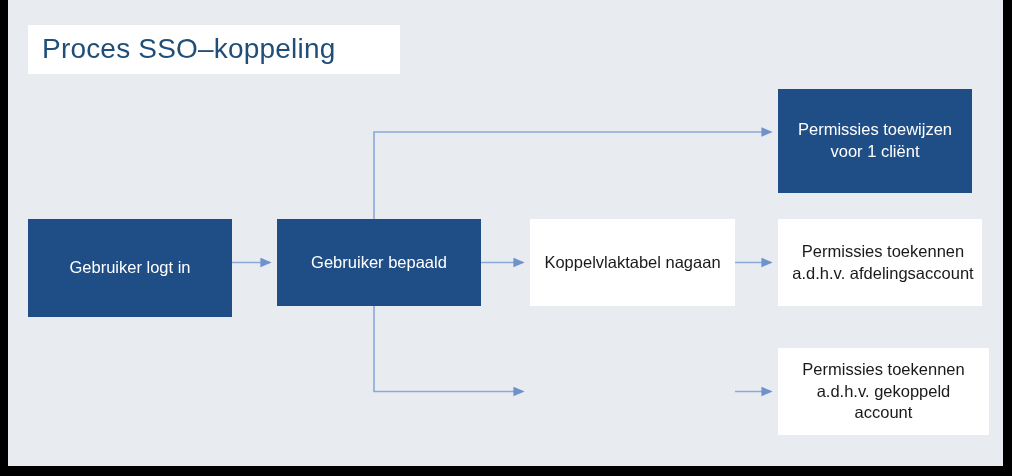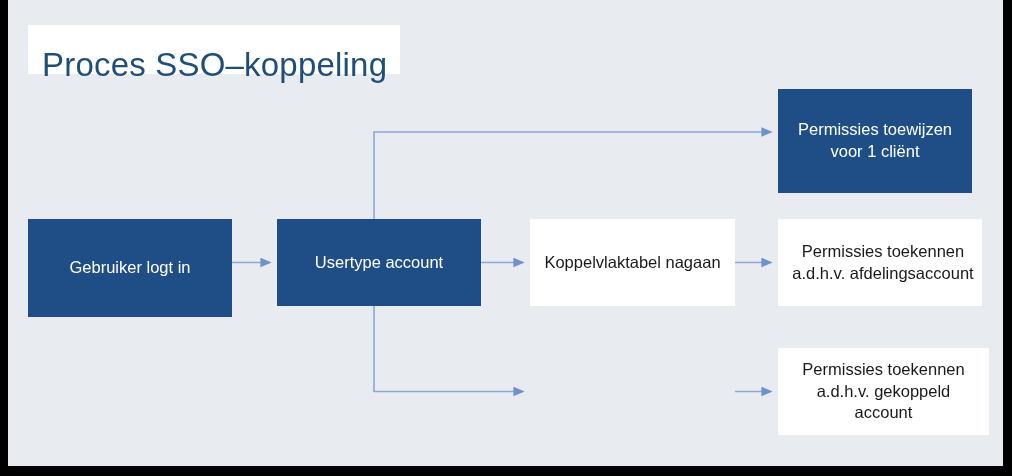--- a/index.html
+++ b/index.html
@@ -43,25 +43,24 @@
     background: #ffffff;
   }
   #title-text {
     position: absolute;
     left: 34px;
     top: 24px;
     width: 350px;
     height: 50px;
     line-height: 50px;
     color: #1f4e79;
-    font-size: 33px;
+    font-size: 28px;
     font-weight: 400;
     letter-spacing: 0.2px;
     white-space: nowrap;
-    margin-top: 16px;
   }
 
   
   .node {
     position: absolute;
     box-sizing: border-box;
     display: flex;
     align-items: center;
     justify-content: center;
     text-align: center;
@@ -125,21 +124,21 @@
       <path d="M366,306 L366,391.5 L515,391.5" fill="none" stroke="#8aa8d8" stroke-width="1.6" marker-end="url(#arrow)"></path>
 
       <path d="M727,391.5 L763,391.5" fill="none" stroke="#8aa8d8" stroke-width="1.6" marker-end="url(#arrow)"></path>
     </svg>
 
     <div id="node-login" class="node dark">
       <span>Gebruiker logt in</span>
     </div>
 
     <div id="node-usertype" class="node dark">
-      <span>Usertype account</span>
+      <span>Gebruiker bepaald</span>
     </div>
 
     <div id="node-perm-client" class="node dark">
       <span>Permissies toewijzen voor 1 cliënt</span>
     </div>
 
     <div id="node-koppelvlak" class="node light">
       <span>Koppelvlaktabel nagaan</span>
     </div>
 

